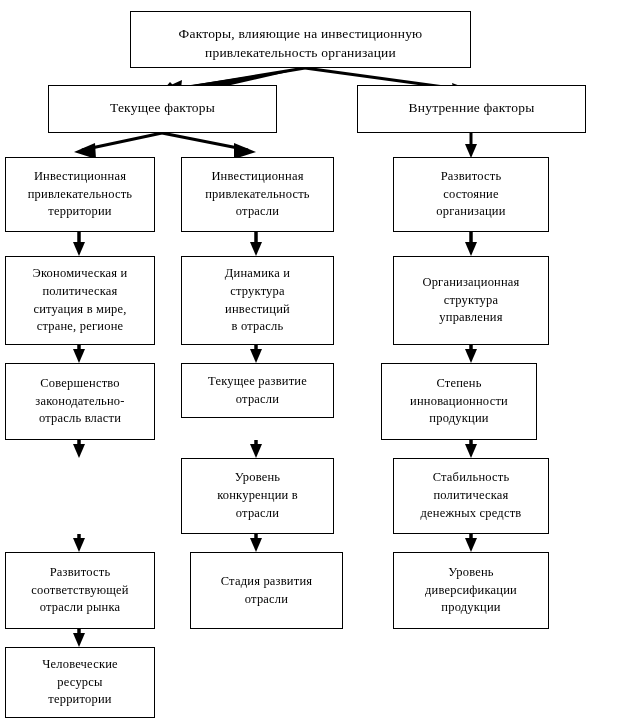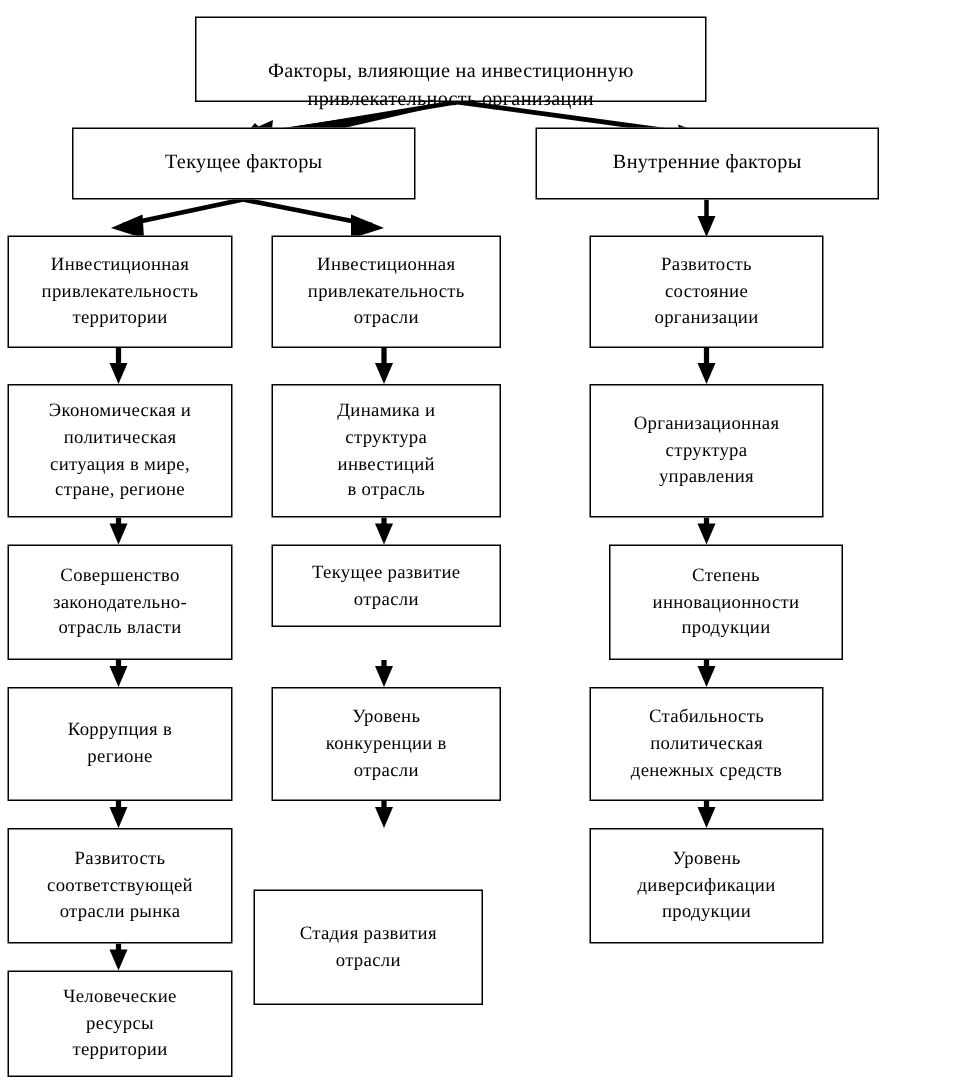--- a/index.html
+++ b/index.html
@@ -50,21 +50,21 @@
     letter-spacing: 0.2px;
     white-space: pre-line;
   }
 
   
   .node.root .node-label { font-size: 13.5px; }
   .node.level1 .node-label { font-size: 13.5px; }
   .node.leaf  .node-label { font-size: 12.5px; }
 
   
-  .node.root { align-items: flex-start; padding-top: 25px; }
+  .node.root { align-items: flex-start; padding-top: 12px; }
   .node.level1 { align-items: flex-start; padding-top: 12px; }
 </style>
 </head>
 <body>
 
 <div id="diagram-root">
 
   <svg id="connector-layer" viewBox="0 0 640 723" width="640" height="723" xmlns="http://www.w3.org/2000/svg">
     <defs>
       <marker id="arrow-down" viewBox="0 0 12 12" refX="6" refY="10" markerWidth="7" markerHeight="7" orient="auto-start-reverse">
@@ -176,24 +176,20 @@
     <span class="node-label">Экономическая и
 политическая
 ситуация в мире,
 стране, регионе</span>
   </div>
   <div class="node leaf" style="left:5px; top:363px; width:150px; height:77px;">
     <span class="node-label">Совершенство
 законодательно-
 отрасль власти</span>
   </div>
-  <div class="node leaf" style="left:5px; top:458px; width:150px; height:76px;">
-    <span class="node-label">Коррупция в
-регионе</span>
-  </div>
   <div class="node leaf" style="left:5px; top:552px; width:150px; height:77px;">
     <span class="node-label">Развитость
 соответствующей
 отрасли рынка</span>
   </div>
   <div class="node leaf" style="left:5px; top:647px; width:150px; height:71px;">
     <span class="node-label">Человеческие
 ресурсы
 территории</span>
   </div>
@@ -211,36 +207,36 @@
   </div>
   <div class="node leaf" style="left:181px; top:363px; width:153px; height:55px;">
     <span class="node-label">Текущее развитие
 отрасли</span>
   </div>
   <div class="node leaf" style="left:181px; top:458px; width:153px; height:76px;">
     <span class="node-label">Уровень
 конкуренции в
 отрасли</span>
   </div>
-  <div class="node leaf" style="left:169px; top:552px; width:153px; height:77px;margin-top:41px;">
+  <div class="node leaf" style="left:190px; top:552px; width:153px; height:77px;">
     <span class="node-label">Стадия развития
 отрасли</span>
   </div>
 
   <div class="node leaf" style="left:393px; top:157px; width:156px; height:75px;">
     <span class="node-label">Развитость
 состояние
 организации</span>
   </div>
   <div class="node leaf" style="left:393px; top:256px; width:156px; height:89px;">
     <span class="node-label">Организационная
 структура
 управления</span>
   </div>
-  <div class="node leaf" style="left:406px; top:363px; width:156px; height:77px;">
+  <div class="node leaf" style="left:381px; top:363px; width:156px; height:77px;">
     <span class="node-label">Степень
 инновационности
 продукции</span>
   </div>
   <div class="node leaf" style="left:393px; top:458px; width:156px; height:76px;">
     <span class="node-label">Стабильность
 политическая
 денежных средств</span>
   </div>
   <div class="node leaf" style="left:393px; top:552px; width:156px; height:77px;">

